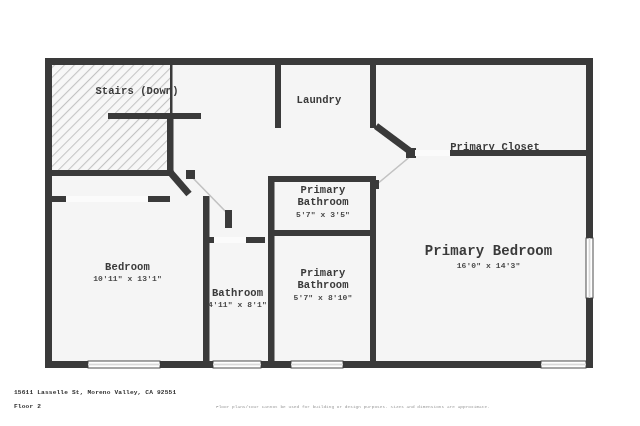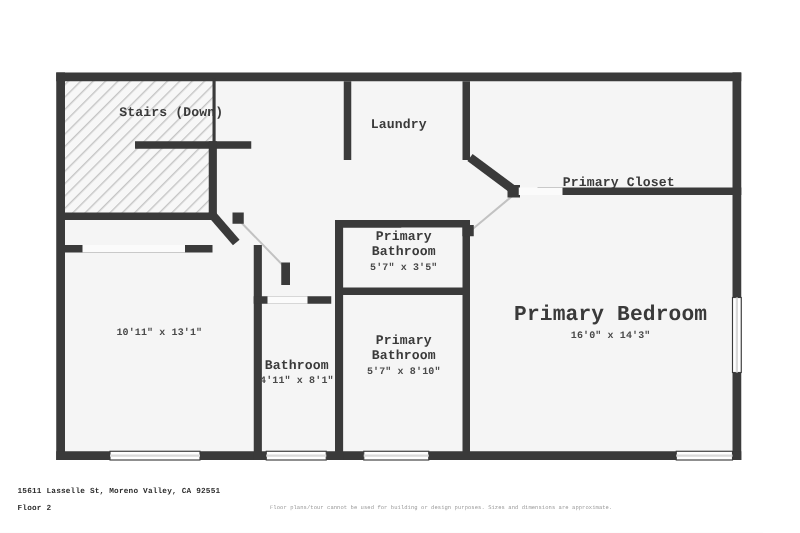--- a/index.html
+++ b/index.html
@@ -37,21 +37,21 @@
     white-space: nowrap;
     pointer-events: none;
   }
   .room-name {
     display: block;
     font-weight: bold;
     font-size: 10.5px;
     letter-spacing: 0.1px;
     color: #3a3a3a;
   }
-  .room-name.lg { font-size: 17px; text-align: center; }
+  .room-name.lg { font-size: 14px; text-align: center; }
   .room-dims {
     display: block;
     font-weight: bold;
     font-size: 8px;
     color: #4a4a4a;
     margin-top: 1px;
     letter-spacing: 0.1px;
   }
   .footer {
     position: absolute;
@@ -210,20 +210,21 @@
 
   <div class="room-label" style="left:264px; top:94px; width:110px;">
     <span class="room-name">Laundry</span>
   </div>
 
   <div class="room-label" style="left:405px; top:101px; width:180px;margin-top:40px;">
     <span class="room-name">Primary Closet</span>
   </div>
 
   <div class="room-label" style="left:55px; top:261px; width:145px;">
+    <span class="room-name">Bedroom</span>
     <span class="room-dims">10'11" x 13'1"</span>
   </div>
 
   <div class="room-label" style="left:206px; top:287px; width:63px;">
     <span class="room-name">Bathroom</span>
     <span class="room-dims">4'11" x 8'1"</span>
   </div>
 
   <div class="room-label" style="left:275px; top:184px; width:96px;">
     <span class="room-name">Primary</span>

